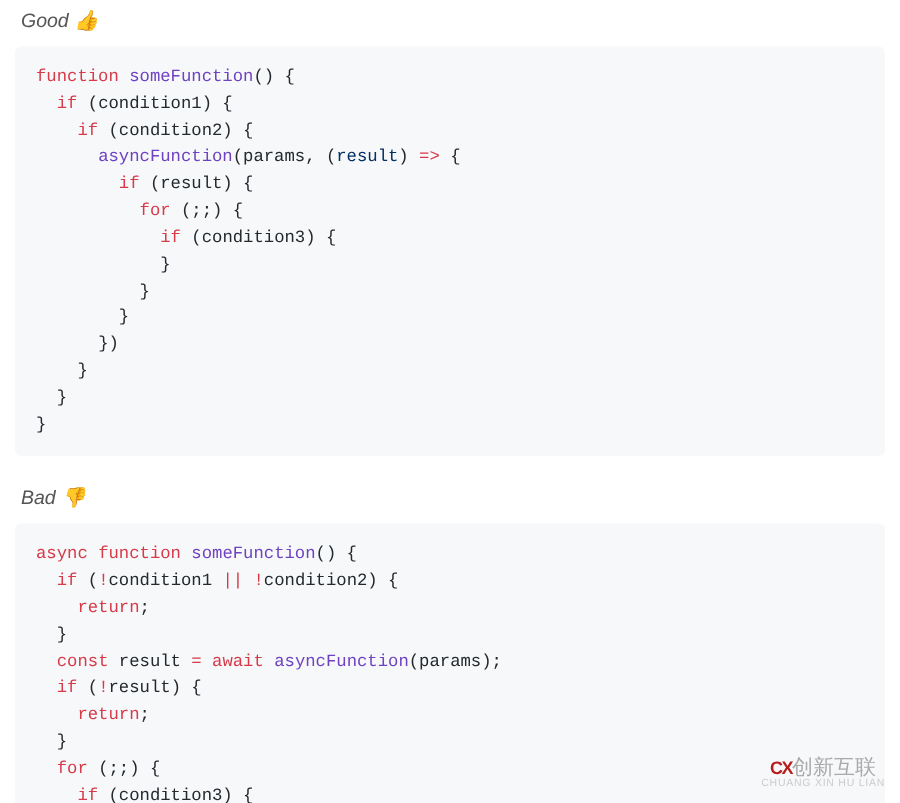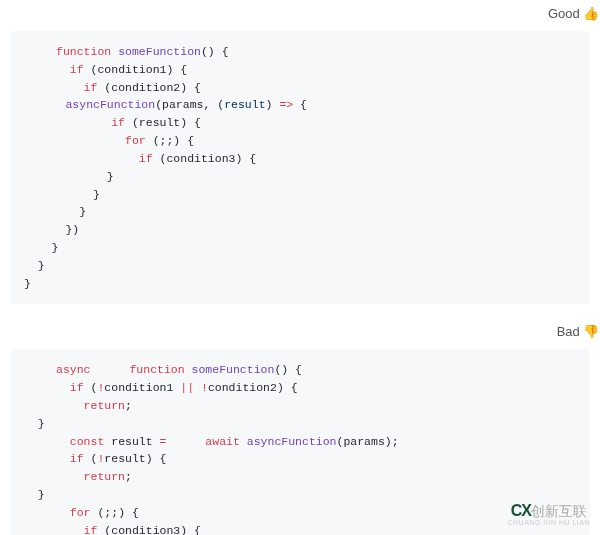--- a/index.html
+++ b/index.html
@@ -3,57 +3,57 @@
 <meta charset="utf-8">
 <style>
   body {
     margin: 0;
     padding: 0;
     font-family: -apple-system, BlinkMacSystemFont, "Segoe UI", Helvetica, Arial, sans-serif;
     background: #ffffff;
     width: 600px;
   }
   .section-label {
+    font-style: italic;
     font-size: 13px;
     color: #555;
-    padding: 6px 0;
+    padding: 6px 14px;
     display: flex;
     align-items: center;
     gap: 4px;
-    justify-content: flex-end;
   }
   .code-block {
     background: #f6f8fa;
     border-radius: 4px;
     margin: 4px 10px 14px 10px;
     padding: 12px 14px;
     font-family: SFMono-Regular, Consolas, "Liberation Mono", Menlo, monospace;
     font-size: 11.5px;
     line-height: 1.55;
     white-space: pre;
     color: #24292e;
     overflow-x: auto;
   }
-  .kw { color: #d73a49; margin-left: 32px; }
+  .kw { color: #d73a49; }
   .fn { color: #6f42c1; }
   .op { color: #d73a49; }
   .id { color: #032f62; }
   .watermark {
     position: fixed;
     bottom: 8px;
     right: 10px;
     font-size: 10px;
     color: #999;
     text-align: center;
     line-height: 1.1;
   }
   .watermark .cx {
-    font-size: 16px;
+    font-size: 12px;
     font-weight: bold;
-    color: #14532d;
+    color: #b91c1c;
     letter-spacing: -1px;
   }
   .watermark .cn {
     font-size: 14px;
     color: #aaa;
     margin-top: 32px;
   }
   .watermark .sub {
     font-size: 7px;
     letter-spacing: 0.5px;

